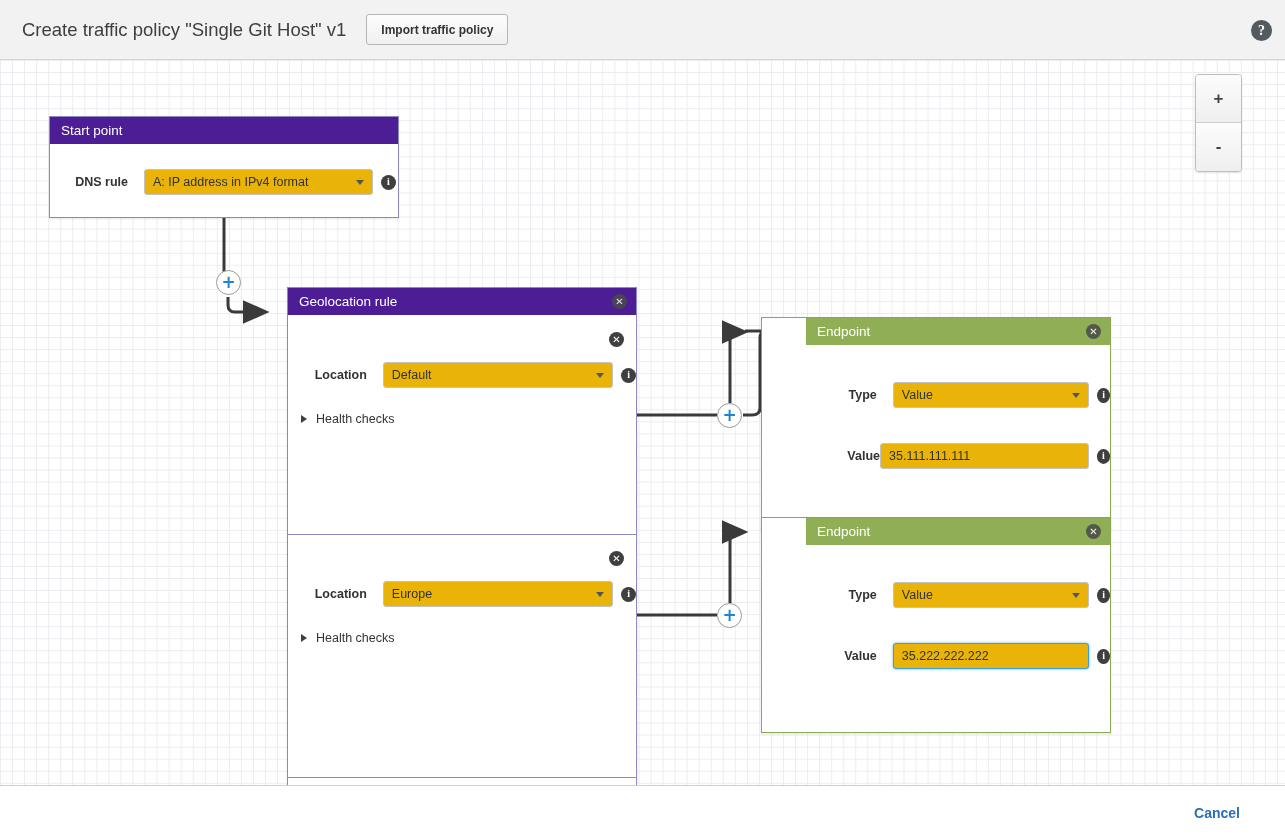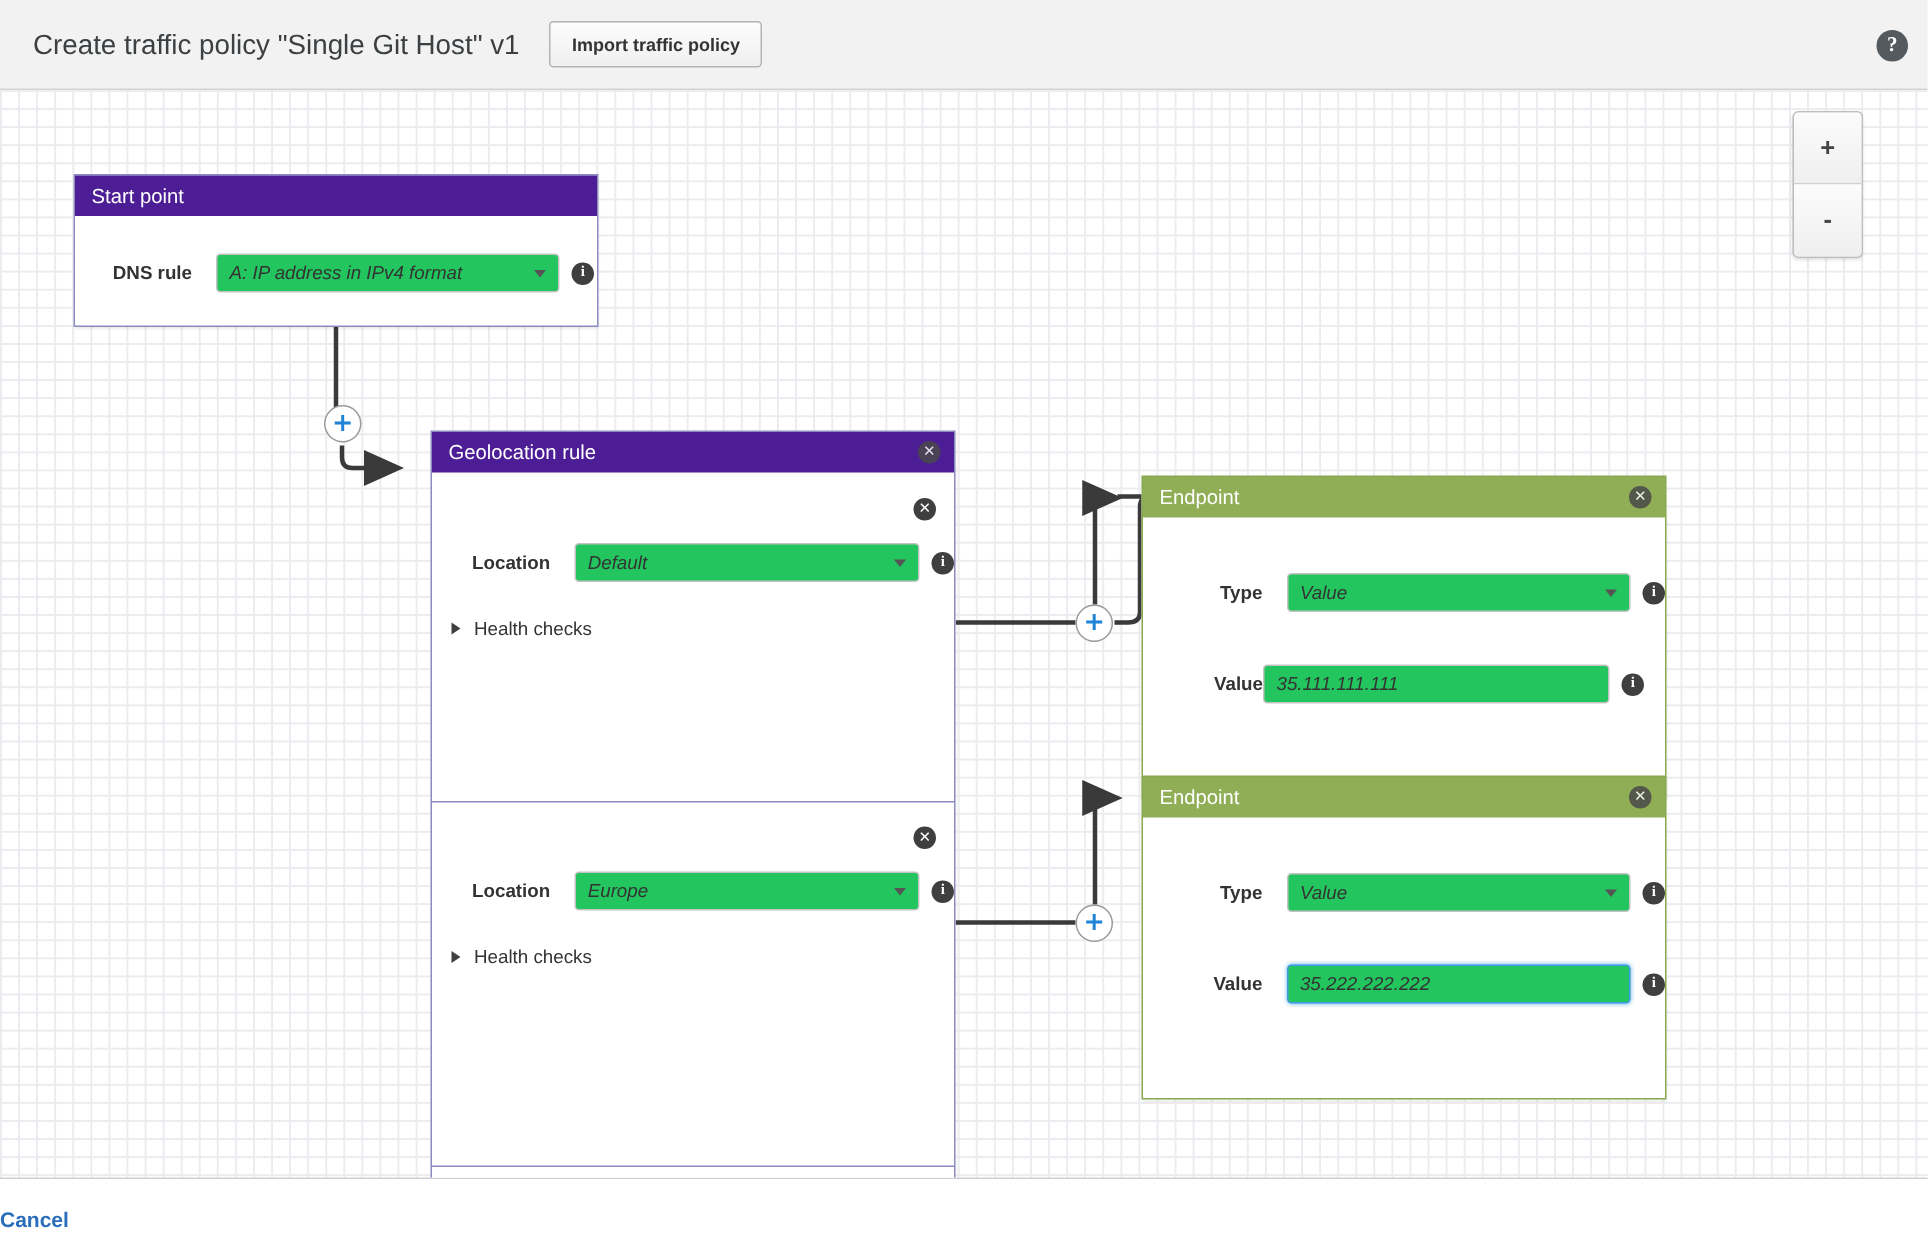--- a/index.html
+++ b/index.html
@@ -84,21 +84,21 @@
   .zoom-btn.top { border-bottom: 1px solid #cfcfcf; }
 
   
   .node {
     position: absolute;
     background: #fff;
     border: 1px solid #8b8bbf;
     box-shadow: 0 1px 2px rgba(0,0,0,.10);
     z-index: 5;
   }
-  .node.green { border-color: #8aa84f; }
+  .node.green { border-color: #8aa84f; padding-left: 44px; }
 
   .node-head {
     height: 27px;
     background: #4c1d95;
     color: #fff;
     font-size: 13.5px;
     display: flex; align-items: center;
     padding-left: 11px;
     position: relative;
   }
@@ -131,28 +131,27 @@
   }
   .field-label {
     font-size: 12.5px; font-weight: bold; color: #333;
     text-align: right;
     white-space: nowrap;
   }
   .select, .textinput {
     height: 26px;
     border: 1px solid #c3c3c3;
     border-radius: 3px;
-    background: #22c55e;
+    background: #eab308;
     font-size: 12.5px;
     color: #333;
     display: flex; align-items: center;
     padding: 0 8px;
     position: relative;
     cursor: pointer;
-    font-style: italic;
   }
   .select .caret {
     position: absolute; right: 8px; top: 50%;
     margin-top: -2px;
     width: 0; height: 0;
     border-left: 4.5px solid transparent;
     border-right: 4.5px solid transparent;
     border-top: 5px solid #555;
   }
   .textinput { cursor: text; }
@@ -202,21 +201,21 @@
     cursor: pointer; z-index: 6;
     font-family: "DejaVu Sans", sans-serif;
     line-height: 1;
   }
 
   
   .footer {
     position: absolute; left: 0; top: 787px;
     width: 1285px; height: 51px;
     background: #fff;
-    display: flex; align-items: center; justify-content: flex-start;
+    display: flex; align-items: center; justify-content: flex-end;
     padding-right: 22px;
   }
   .cancel-link {
     font-size: 14px; font-weight: bold; color: #2a6ebb;
     margin-right: 23px; cursor: pointer;
   }
   .primary-btn {
     height: 33px; padding: 0 18px;
     background: linear-gradient(to bottom, #3d9ae8 0%, #1666c4 100%);
     border: 1px solid #1a5fae;

